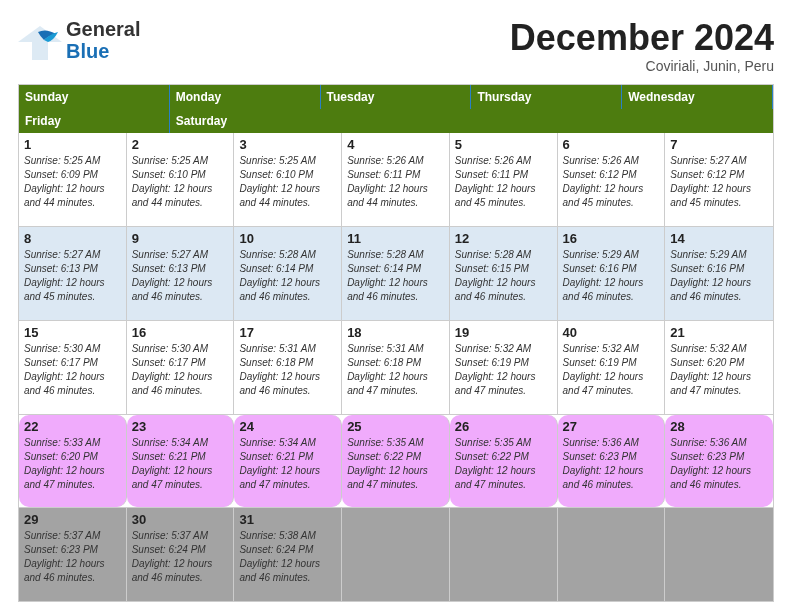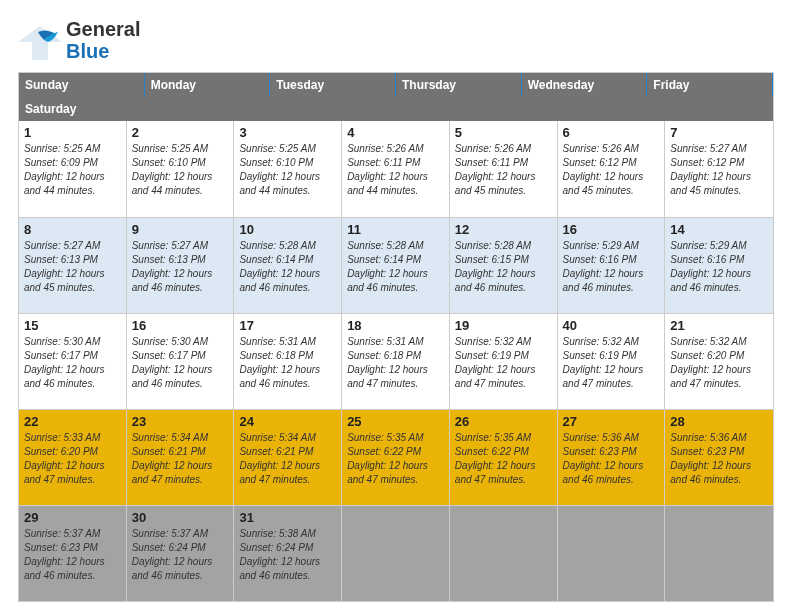--- a/index.html
+++ b/index.html
@@ -42,22 +42,22 @@
       color: #555;
     }
     .calendar {
       flex: 1;
       display: flex;
       flex-direction: column;
       border: 1px solid #ccc;
     }
     .cal-header-row {
       display: grid;
-      grid-template-columns: repeat(6, 1fr);
-      background: #737373;
+      grid-template-columns: repeat(5, 1fr);
+      background: #4d7c0f;
     }
     .cal-header-cell {
       color: #fff;
       font-size: 12px;
       font-weight: bold;
       text-align: left;
       padding: 5px 6px;
       border-right: 1px solid #2980c8;
     }
     .cal-header-cell:last-child { border-right: none; }
@@ -93,21 +93,21 @@
     .day-info {
       font-size: 10px;
       color: #333;
       line-height: 1.4;
       font-style: italic;
     }
     
     .week-0 .cal-cell { background: #fff; }
     .week-1 .cal-cell { background: #dce8f3; }
     .week-2 .cal-cell { background: #fff; }
-    .week-3 .cal-cell { background: #eab308; }
+    .week-3 .cal-cell { background: #f0abfc; border-radius: 10px; }
     .week-4 .cal-cell { background: #a3a3a3; }
   </style>
 </head>
 <body>
 
 <div class="page">
   <div class="header">
     <div class="logo">
       <div style="display:flex;align-items:flex-end;gap:4px;">
         <div style="position:relative;width:44px;height:38px;">
@@ -117,20 +117,24 @@
             <path d="M20,8 Q28,4 38,10 Q30,12 26,16 Q22,12 20,8Z" fill="#1a6fb5"></path>
             <path d="M26,16 Q32,10 40,8 Q36,16 30,18Z" fill="#1a9ad4"></path>
           </svg>
         </div>
         <div>
           <div style="font-size:20px;font-weight:bold;color:#333;line-height:1.1;">General</div>
           <div style="font-size:20px;font-weight:bold;color:#1a6fb5;line-height:1.1;">Blue</div>
         </div>
       </div>
     </div>
+    <div class="title-block">
+      <div class="cal-title">December 2024</div>
+      <div class="cal-subtitle">Coviriali, Junin, Peru</div>
+    </div>
   </div>
 
   <div class="calendar">
     <div class="cal-header-row">
       <div class="cal-header-cell">Sunday</div>
       <div class="cal-header-cell">Monday</div>
       <div class="cal-header-cell">Tuesday</div>
       <div class="cal-header-cell">Thursday</div>
       <div class="cal-header-cell">Wednesday</div>
       <div class="cal-header-cell">Friday</div>

